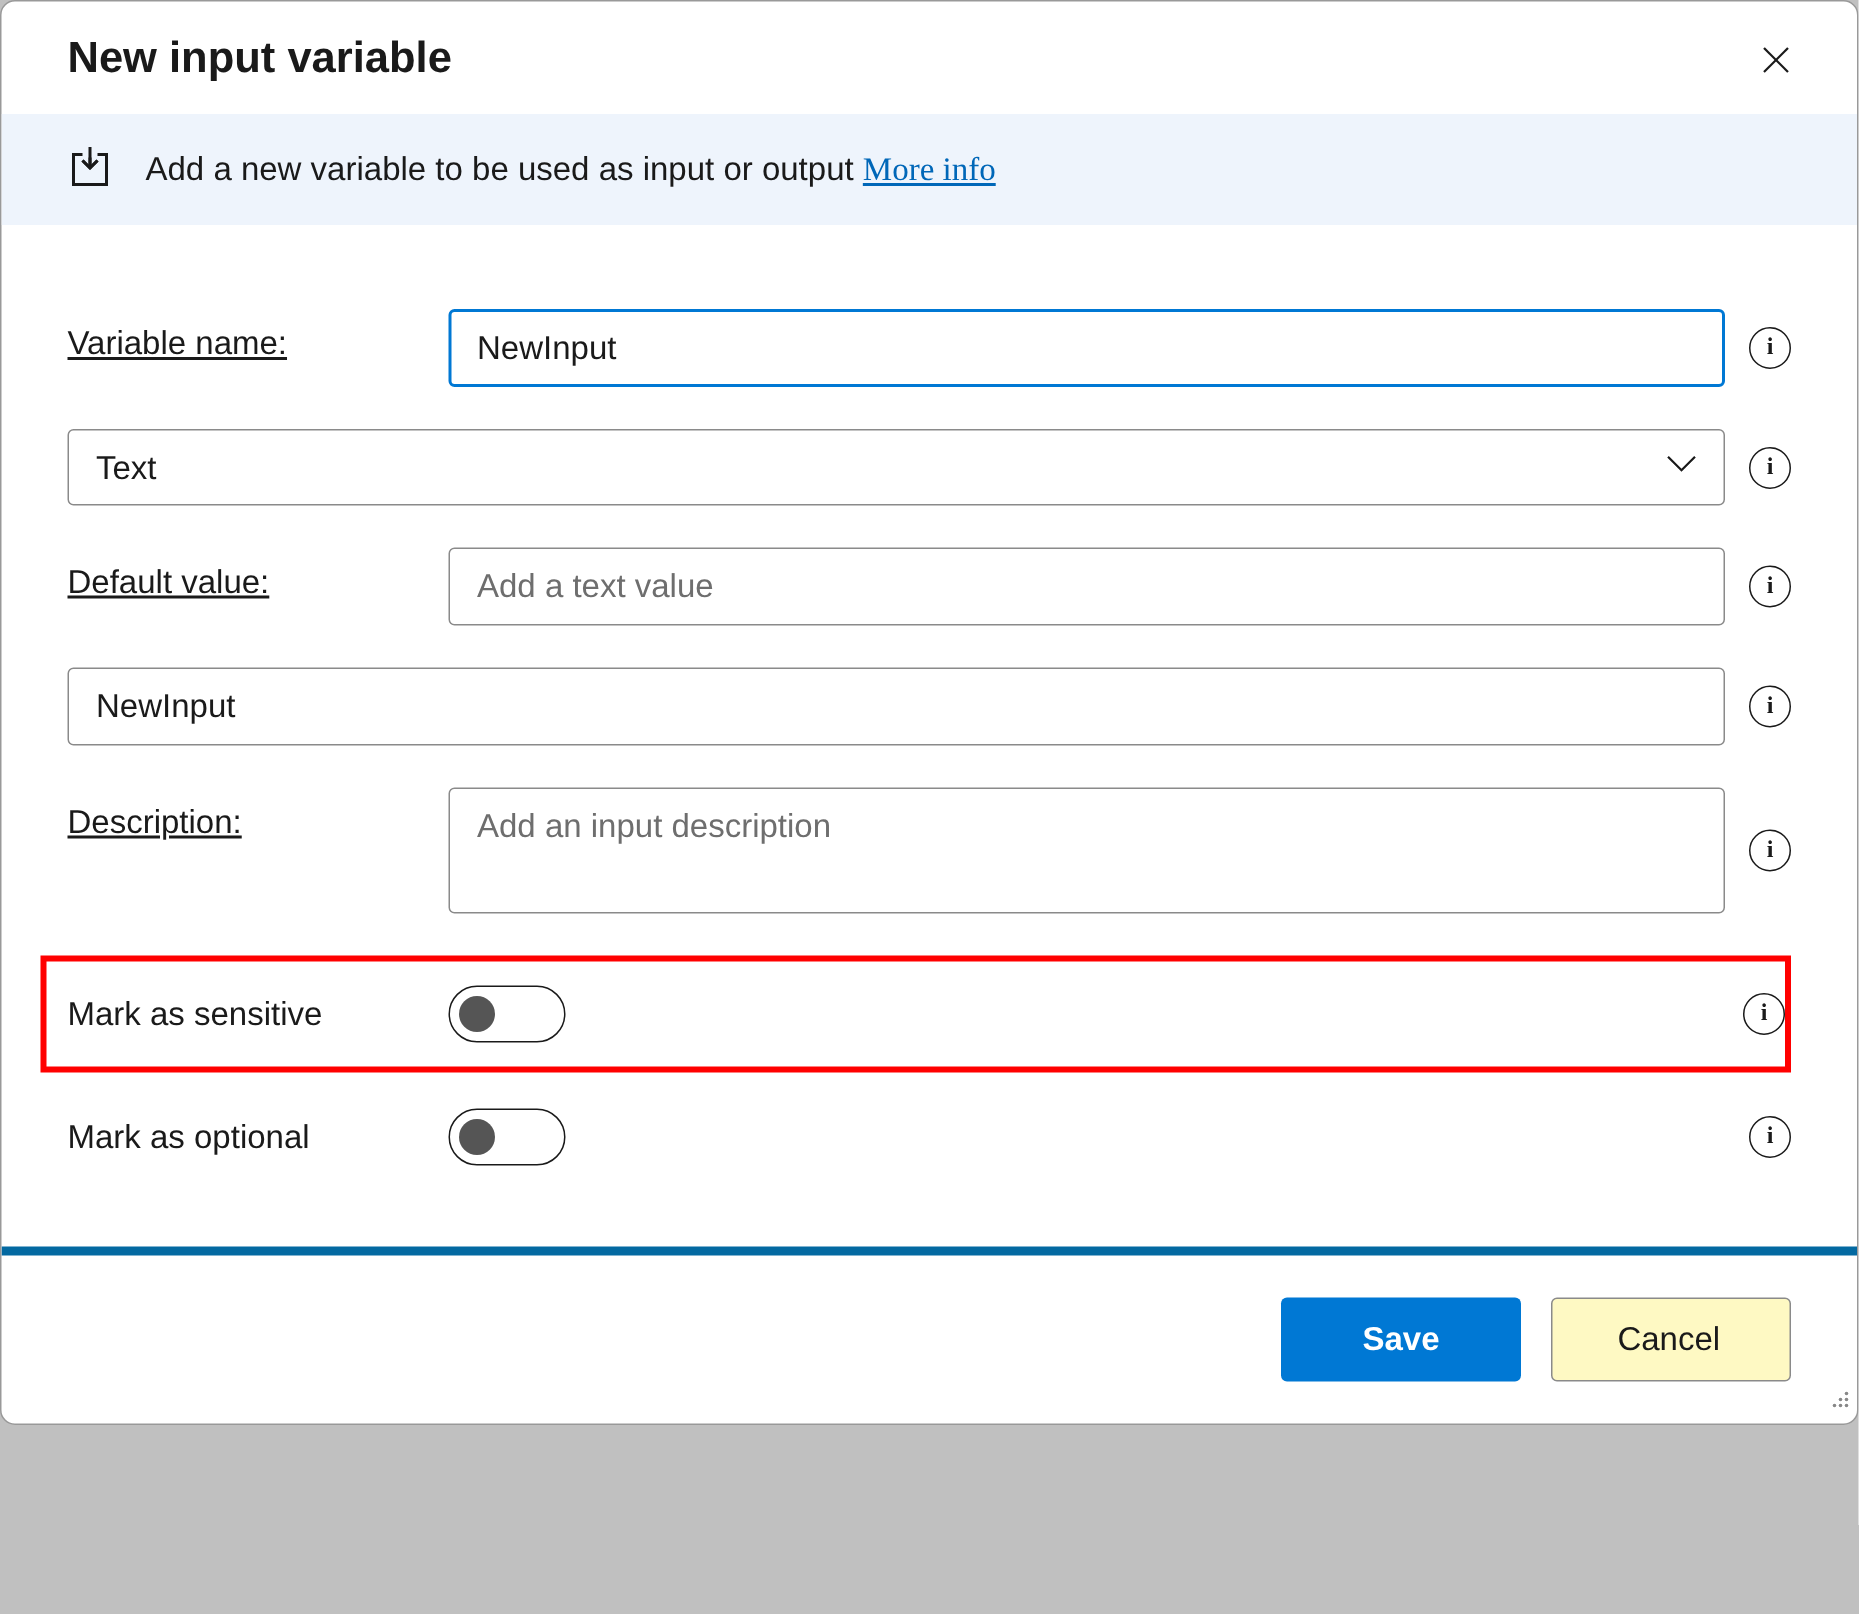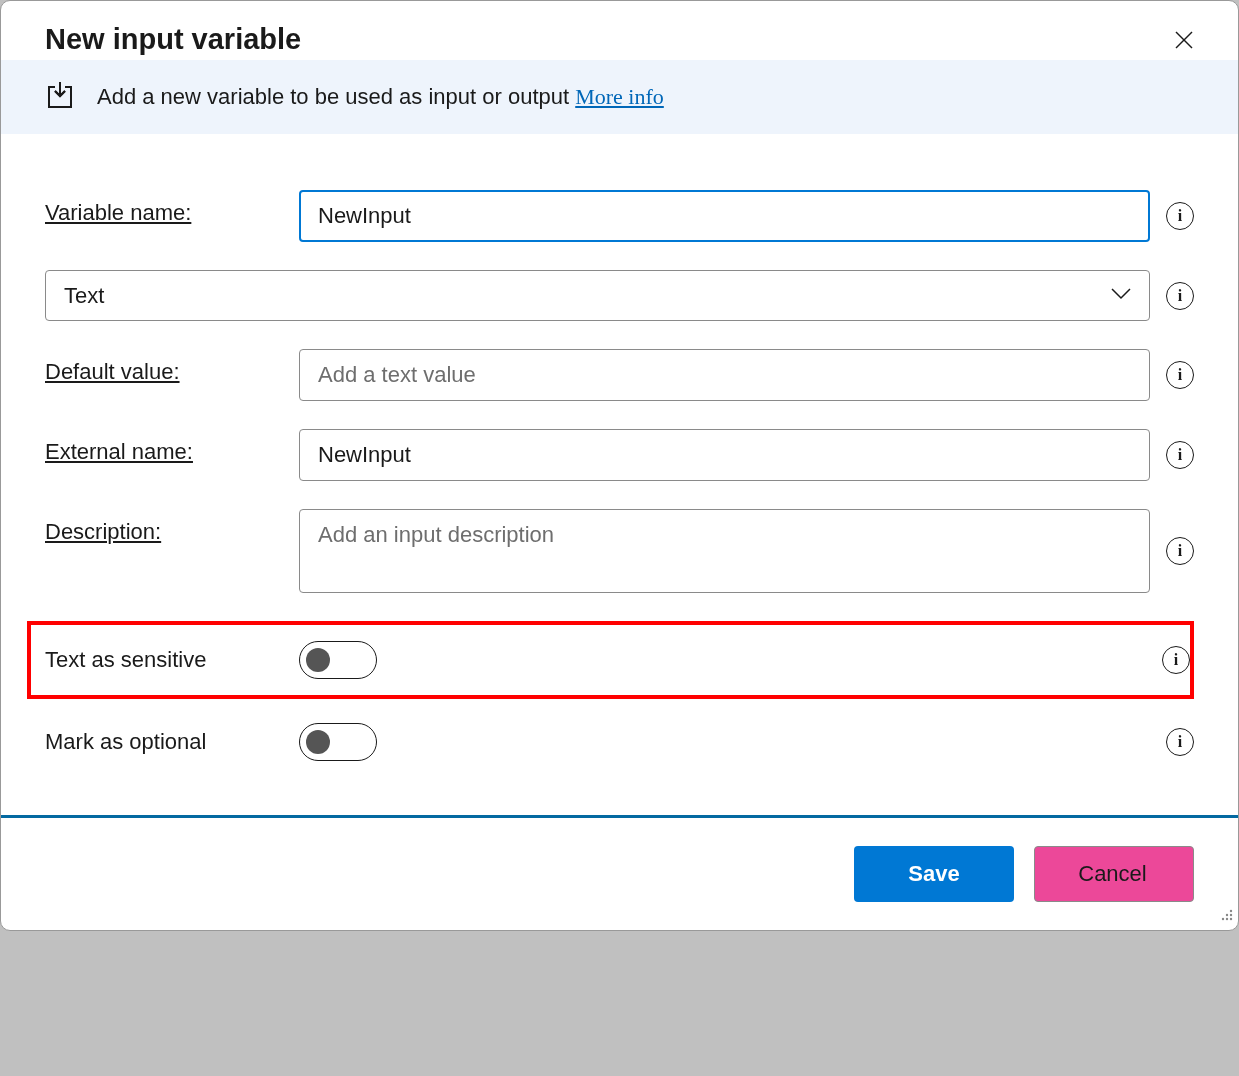--- a/index.html
+++ b/index.html
@@ -21,21 +21,21 @@
       background: #fff;
       border: 1px solid #999;
       border-radius: 10px;
       overflow: hidden;
       position: relative;
     }
     .dialog-header {
       display: flex;
       justify-content: space-between;
       align-items: center;
-      padding: 22px 40px 4px 44px;
+      padding: 22px 40px 20px 44px;
     }
     .dialog-title {
       font-size: 29px;
       font-weight: 600;
       color: #1a1a1a;
     }
     .close-btn {
       background: none;
       border: none;
       cursor: pointer;
@@ -190,42 +190,42 @@
       border-radius: 50%;
       position: absolute;
       top: 50%;
       left: 6px;
       transform: translateY(-50%);
     }
     .toggle-spacer {
       flex: 1;
     }
     .dialog-footer {
-      border-top: 3px solid #0369a1;
+      border-top: 6px solid #0369a1;
       padding: 28px 44px;
       display: flex;
       justify-content: flex-end;
       gap: 20px;
     }
     .btn {
       font-size: 22px;
       font-family: inherit;
       padding: 14px 32px;
       border-radius: 4px;
       cursor: pointer;
       min-width: 160px;
     }
     .btn-primary {
       background: #0078d4;
       color: #fff;
       border: none;
       font-weight: 600;
     }
     .btn-secondary {
-      background: #ec4899;
+      background: #fef9c3;
       color: #1a1a1a;
       border: 1.5px solid #8a8a8a;
       padding-left: 29px;
     }
     .resize-grip {
       position: absolute;
       right: 4px;
       bottom: 4px;
     }
   </style>
@@ -294,41 +294,40 @@
       <div class="form-label">Default value:</div>
       <div class="form-control-wrap">
         <input type="text" class="text-input" placeholder="Add a text value" style="">
         <button class="info-icon-btn">
           <span class="info-circle">i</span>
         </button>
       </div>
     </div>
 
     <div class="form-row">
-      <div class="form-label">External name:</div>
       <div class="form-control-wrap">
         <input type="text" class="text-input" value="NewInput" style="">
         <button class="info-icon-btn">
           <span class="info-circle">i</span>
         </button>
       </div>
     </div>
 
     <div class="form-row">
       <div class="form-label">Description:</div>
       <div class="form-control-wrap">
         <textarea class="textarea-input" placeholder="Add an input description" style=""></textarea>
         <button class="info-icon-btn">
           <span class="info-circle">i</span>
         </button>
       </div>
     </div>
 
     <div class="toggle-row highlighted-row">
-      <div class="toggle-label">Text as sensitive</div>
+      <div class="toggle-label">Mark as sensitive</div>
       <div class="toggle-switch">
         <div class="toggle-knob"></div>
       </div>
       <div class="toggle-spacer"></div>
       <button class="info-icon-btn">
         <span class="info-circle">i</span>
       </button>
     </div>
 
     <div class="toggle-row">

